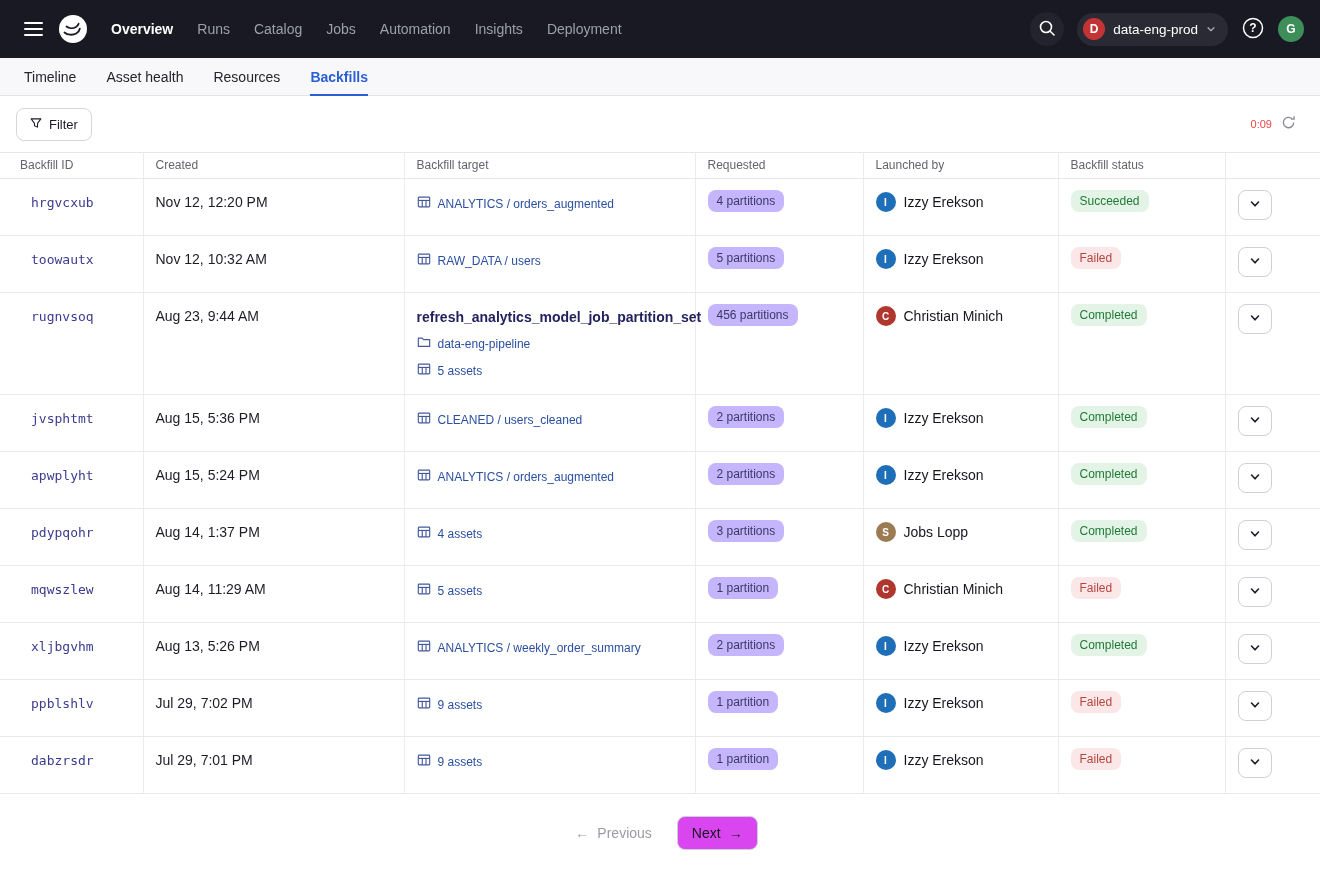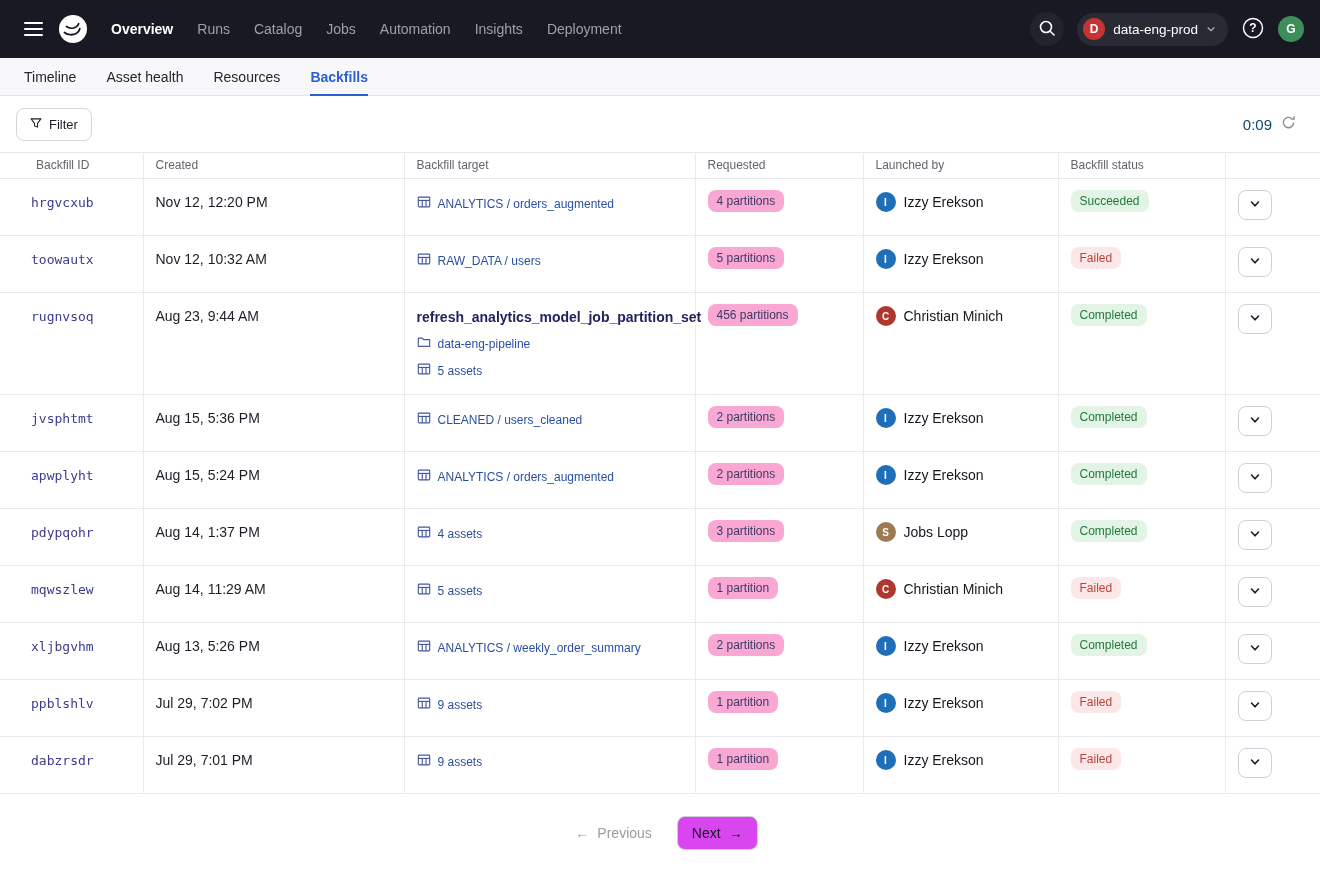--- a/index.html
+++ b/index.html
@@ -26,40 +26,40 @@
   
   .tabbar { height:38px; background:#f8f8fa; border-bottom:1px solid #e3e3e9; display:flex; align-items:stretch; padding:0 24px; gap:30px; }
   .tab { display:flex; align-items:center; font-size:14px; color:#25252e; font-weight:500; position:relative; background:none; border:none; }
   .tab.active { color:#2a5fd1; font-weight:700; }
   .tab.active::after { content:""; position:absolute; left:0; right:0; bottom:-1px; height:2px; background:#2a5fd1; }
 
   
   .toolbar { height:56px; display:flex; align-items:center; padding:0 16px; background:#fff; }
   .filter-btn { display:flex; align-items:center; gap:7px; border:1px solid #d5d5dc; background:#fff; border-radius:8px; padding:8px 13px; font-size:13px; color:#1d1d27; }
   .toolbar-right { margin-left:auto; display:flex; align-items:center; gap:9px; padding-right:8px; }
-  .timer { color:#0c4a6e; font-size:15px; }
+  .timer { color:#ef4444; font-size:11px; }
 
   
   table { width:1320px; border-collapse:collapse; table-layout:fixed; border-top:1px solid #e6e6eb; }
   thead th { font-size:12px; font-weight:400; color:#64646e; text-align:left; padding:5px 12px 6px; border-bottom:1px solid #e6e6eb; border-right:1px solid #ebebf0; }
-  thead th:first-child { padding-left:36px; }
+  thead th:first-child { padding-left:20px; }
   thead th:last-child { border-right:none; }
   tbody tr { height:53px; }
   tbody tr.tall { height:90px; }
   tbody td { vertical-align:top; padding:15px 12px; border-bottom:1px solid #e9e9ee; border-right:1px solid #ebebf0; font-size:14px; color:#1d1d27; }
   tbody td:last-child { border-right:none; }
   td.id-cell { padding-left:31px; }
   .id-link { font-family:"DejaVu Sans Mono", monospace; font-size:13px; color:#3b3b8f; }
   td.target-cell { padding-top:16px; }
   .target-line { display:flex; align-items:center; gap:7px; color:#44599c; }
   .target-line + .target-line, .job-title + .target-line { margin-top:10px; }
   .target-link { font-size:12px; color:#2b4fa0; }
   .job-title { display:block; font-size:14px; font-weight:700; color:#22225e; }
   td.badge-cell { padding-top:11px; }
-  .pill { display:inline-block; background:#f9a8d4; color:#3c3a64; font-size:12px; padding:4px 9px; border-radius:8px; white-space:nowrap; }
+  .pill { display:inline-block; background:#c4b5fd; color:#3c3a64; font-size:12px; padding:4px 9px; border-radius:8px; white-space:nowrap; }
   .badge { display:inline-block; font-size:12px; padding:4px 9px; border-radius:8px; white-space:nowrap; }
   .badge.success { background:#e3f3e6; color:#1f7a37; }
   .badge.fail { background:#fbe7e7; color:#b5453e; }
   td.launcher-cell { padding-top:13px; }
   .launcher { display:flex; align-items:center; gap:8px; }
   .user-dot { width:20px; height:20px; border-radius:50%; color:#fff; font-size:10px; font-weight:700; display:flex; align-items:center; justify-content:center; flex:0 0 auto; }
   .user-blue { background:#1e6fb8; }
   .user-red { background:#b0372e; }
   .user-tan { background:#9c7b52; }
   .launcher-name { font-size:14px; color:#16161f; }

